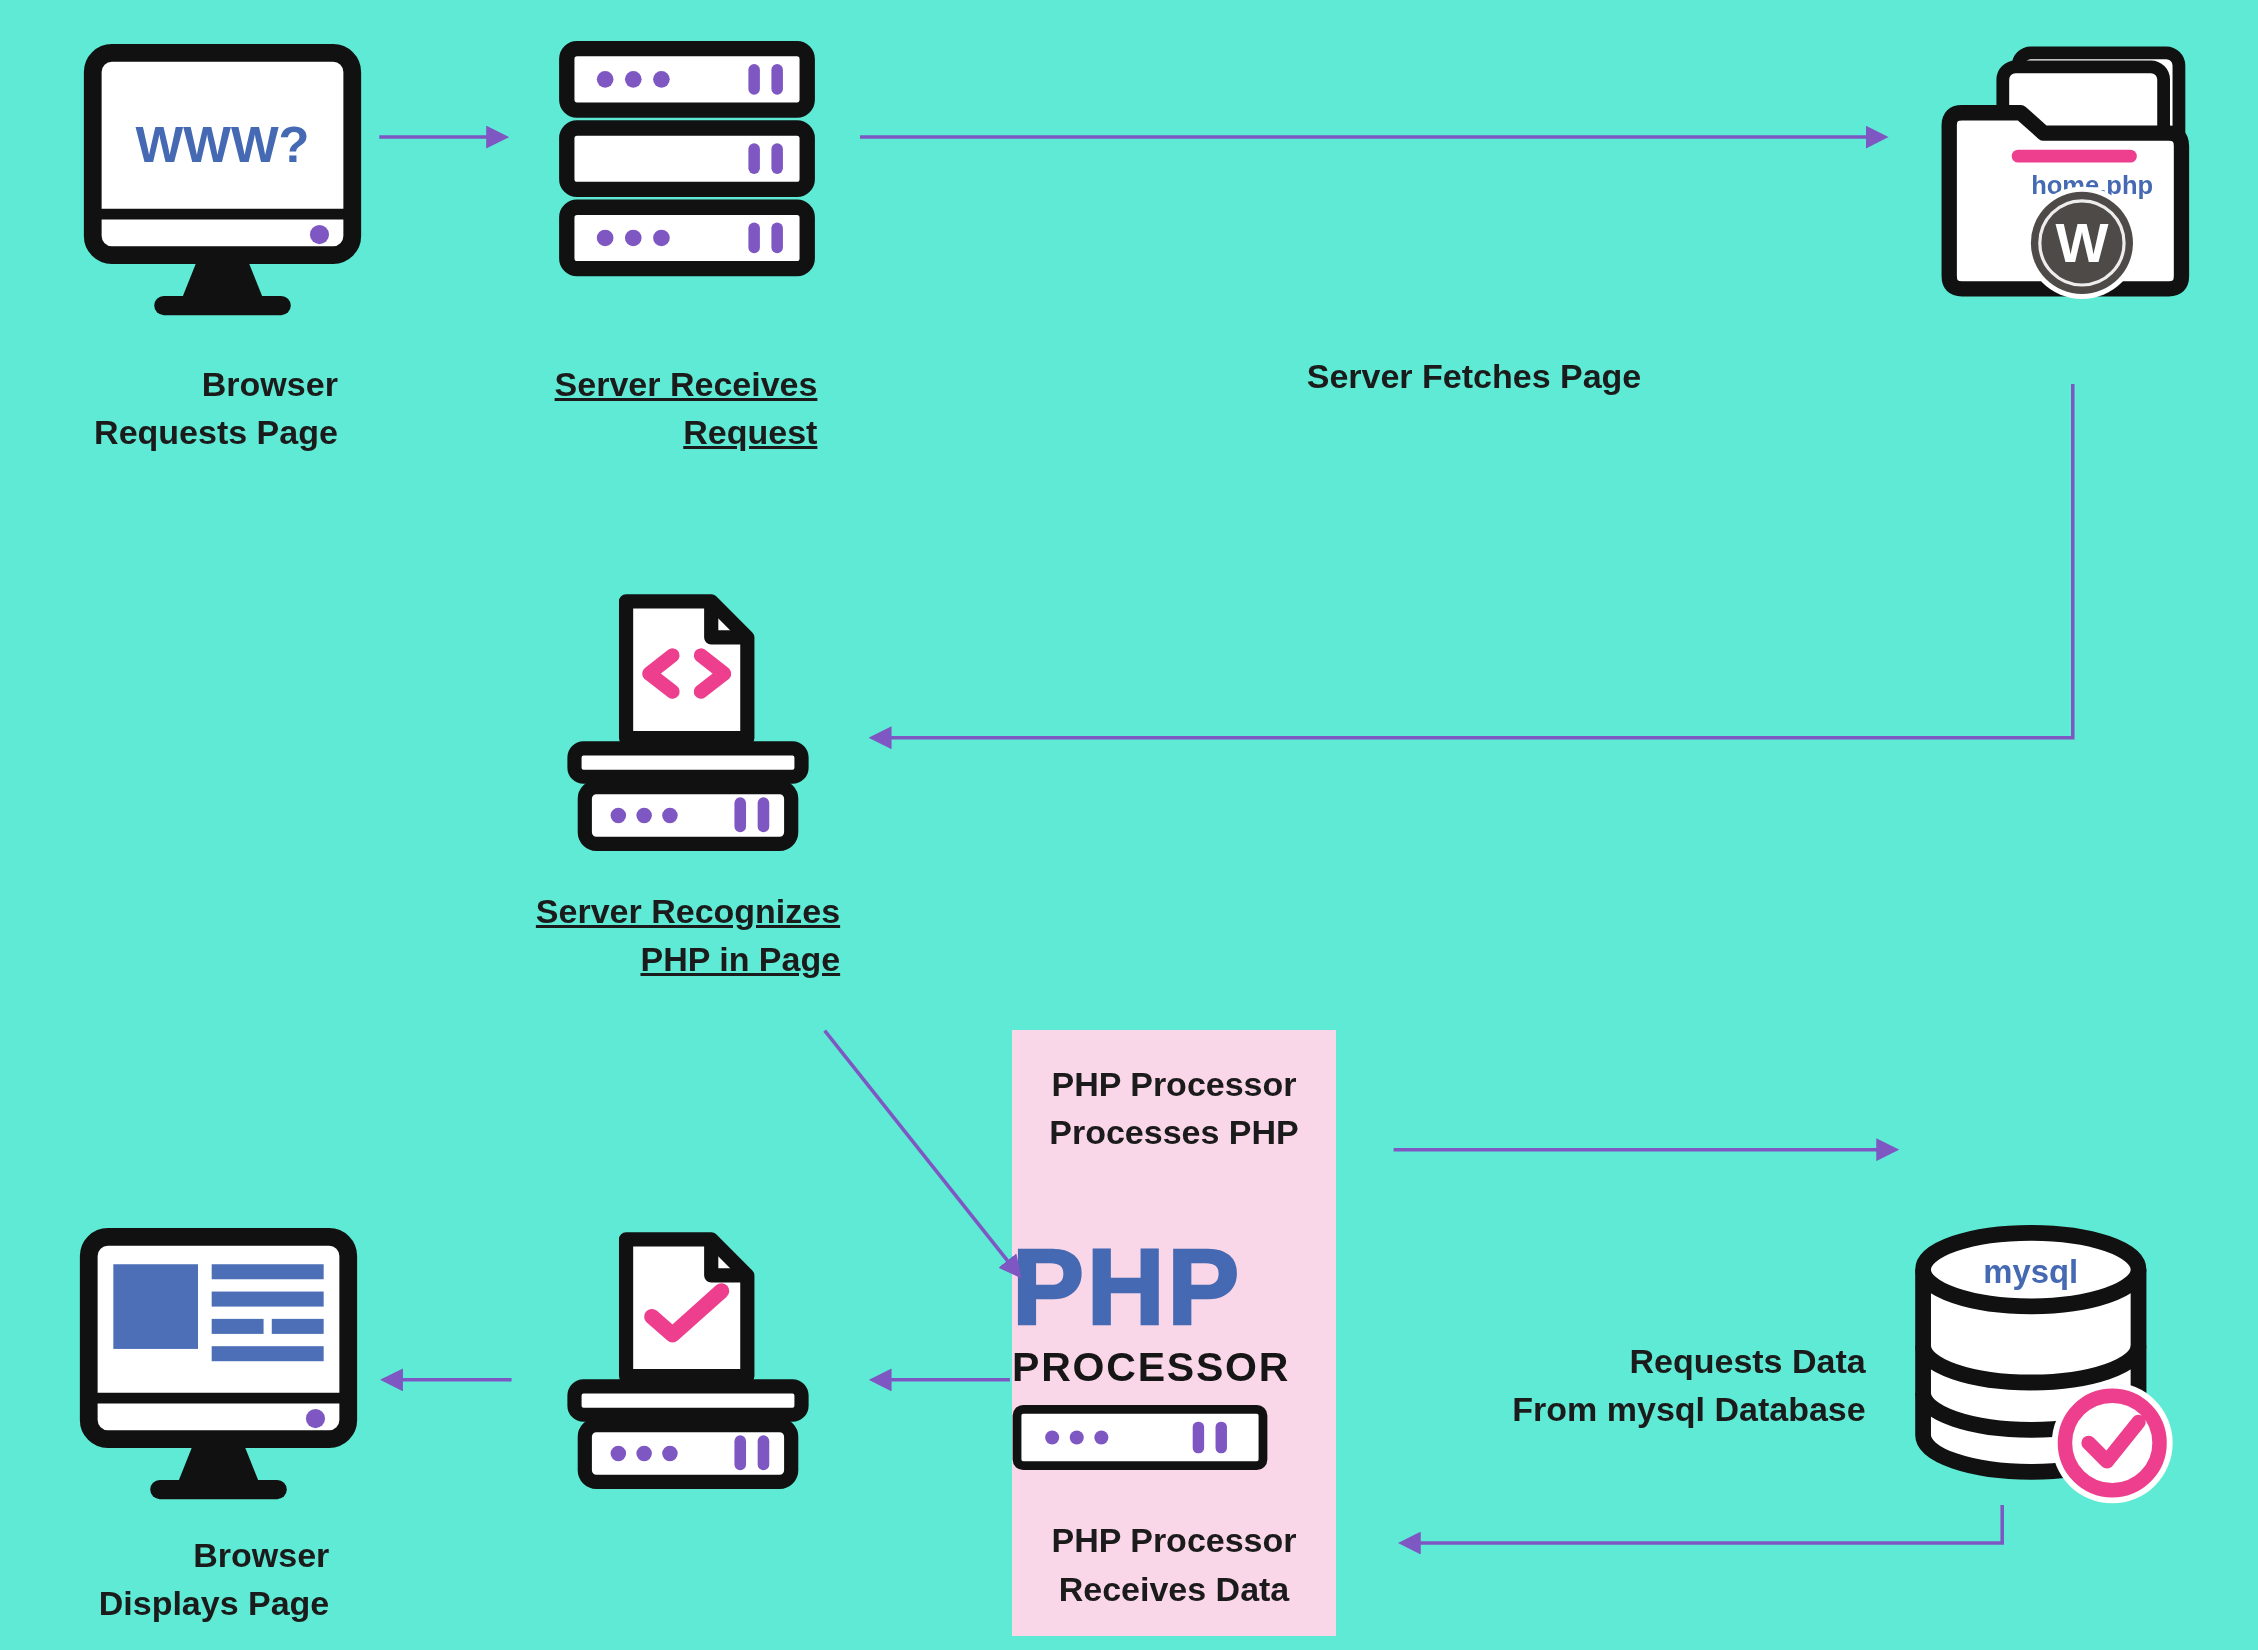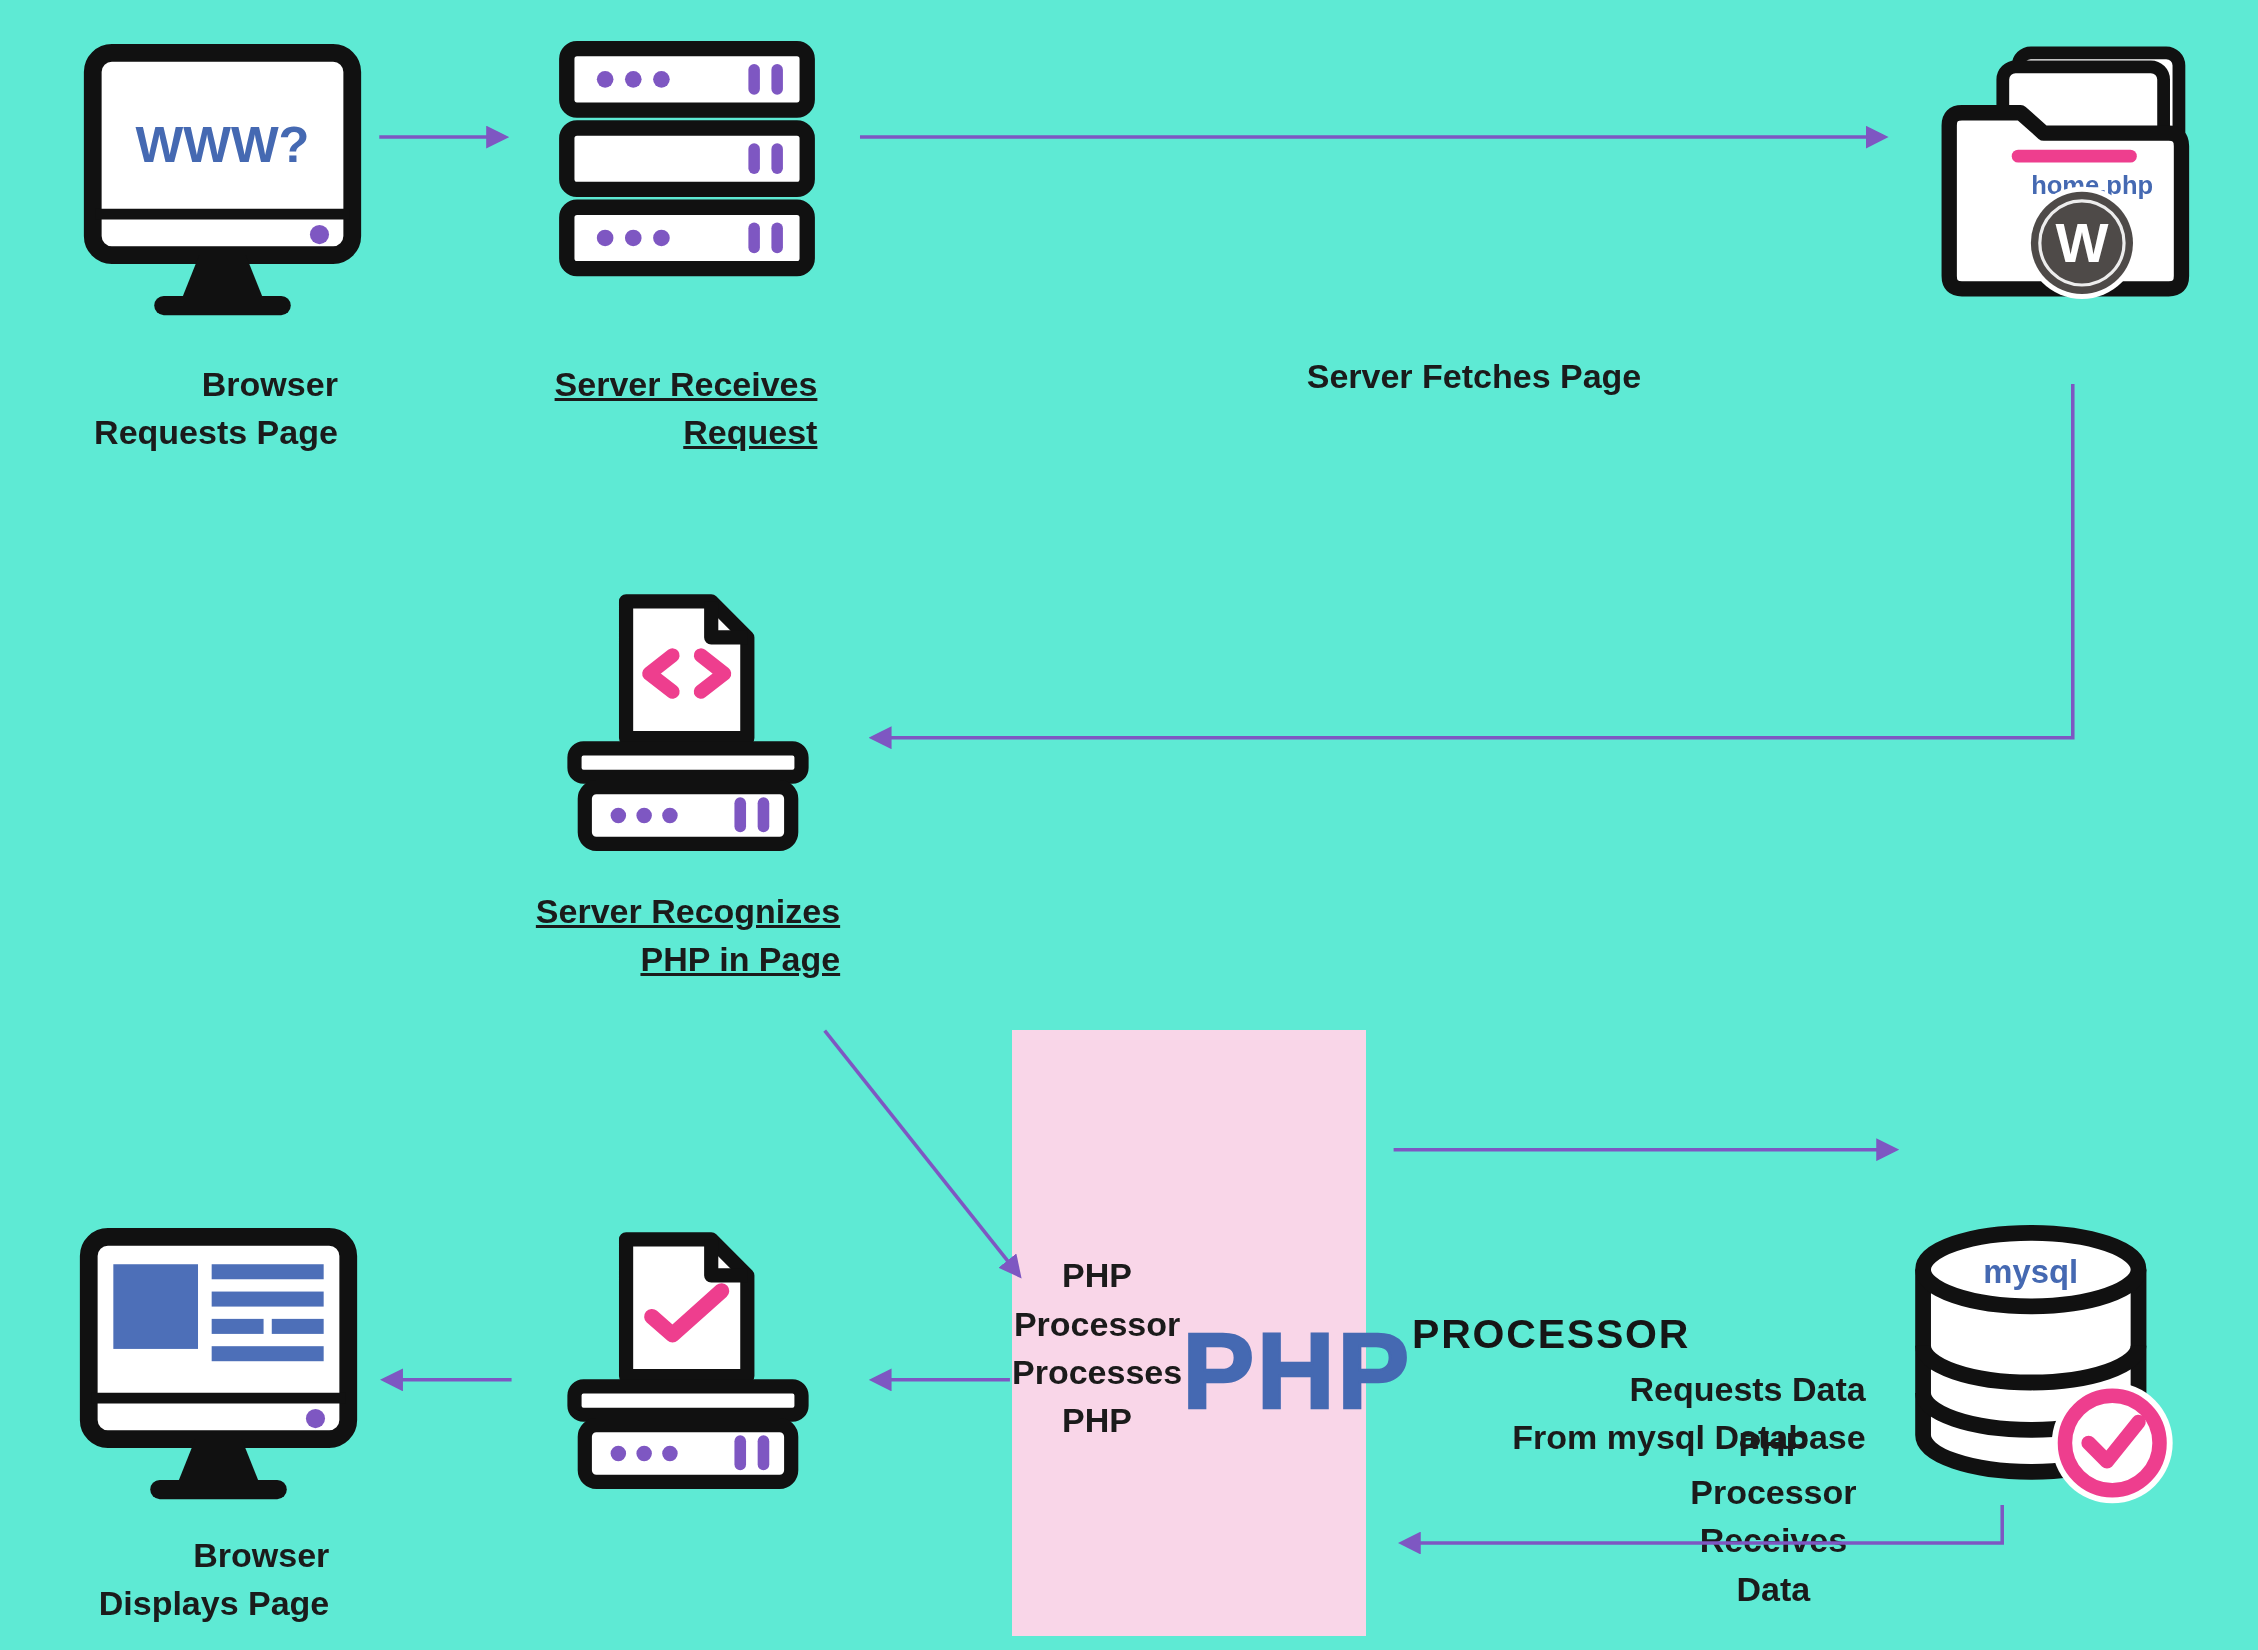--- a/index.html
+++ b/index.html
@@ -7,22 +7,22 @@
   body { font-family:"Liberation Sans", sans-serif; color:#1b1b1b; }
   .stage { position:relative; width:2258px; height:1651px; background:#5eead4; overflow:hidden; }
   .icon { position:absolute; }
   .arrows { position:absolute; left:0; top:0; width:2258px; height:1651px; z-index:6; pointer-events:none; }
   .label {
     position:absolute; transform:translateX(-50%);
     text-align:right; font-weight:bold; font-size:34px; line-height:1.42;
     color:#1b1b1b; white-space:pre-line; z-index:4;
   }
   .php-box {
-    position:absolute; left:1012px; top:1030px; width:354px; height:606px;
-    background:#f9d6e8; display:flex; flex-direction:row; align-items:center; z-index:1;
+    position:absolute; left:1012px; top:1030px; width:324px; height:606px;
+    background:#f9d6e8; display:flex; flex-direction:column; z-index:1;
   }
   .php-top-label, .php-bottom-label {
     font-weight:bold; font-size:34px; line-height:1.42; text-align:center; white-space:pre-line;
   }
   .php-top-label { margin-top:30px; }
   .php-title {
     margin-top:76px; font-size:108px; line-height:1; font-weight:bold;
     color:#4569b2; letter-spacing:2.6px; -webkit-text-stroke:2.6px #4569b2;
   }
   .php-subtitle { margin-top:3.5px; font-size:41px; font-weight:bold; letter-spacing:1.8px; color:#161616; }
@@ -161,21 +161,21 @@
 Receives Data</div>
   </div>
 
   <div class="label" style="left:216px; top:360px;">Browser
 Requests Page</div>
   <div class="label" style="left:686px; top:360px;text-decoration:underline;">Server Receives
 Request</div>
   <div class="label" style="left:1474px; top:352px;">Server Fetches Page</div>
   <div class="label" style="left:688px; top:887px;text-decoration:underline;">Server Recognizes
 PHP in Page</div>
-  <div class="label" style="left:1689px; top:1337px;margin-top:28px;">Requests Data
+  <div class="label" style="left:1689px; top:1337px;">Requests Data
 From mysql Database</div>
   <div class="label" style="left:214px; top:1531px;">Browser
 Displays Page</div>
 
   <svg class="arrows" viewBox="0 0 2560 1871">
     <defs>
       <marker id="arrowhead" viewBox="0 0 10 10" refX="8" refY="5" markerWidth="6.5" markerHeight="6.5" orient="auto-start-reverse">
         <path d="M0,0 L10,5 L0,10 z" fill="#7e57c2"></path>
       </marker>
     </defs>

